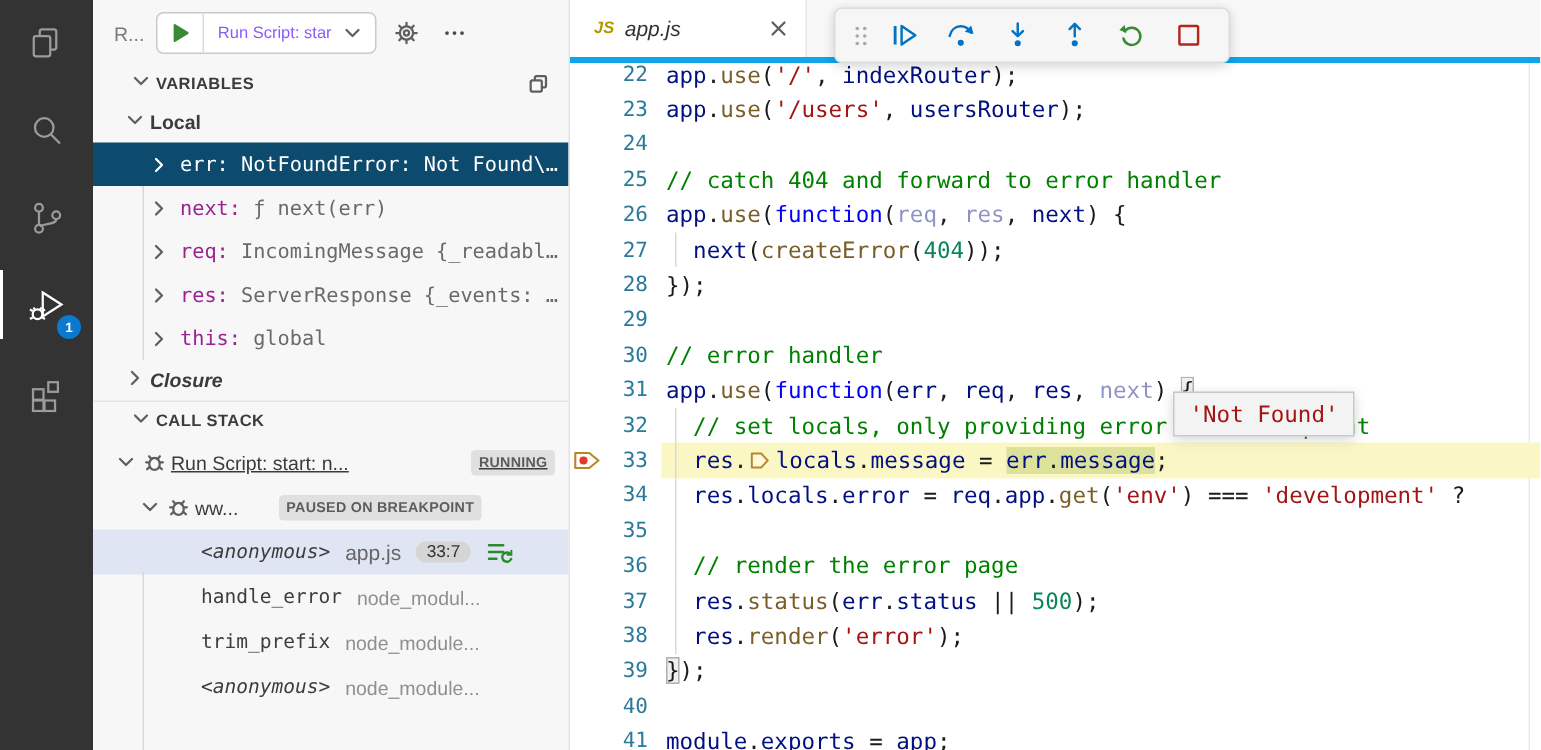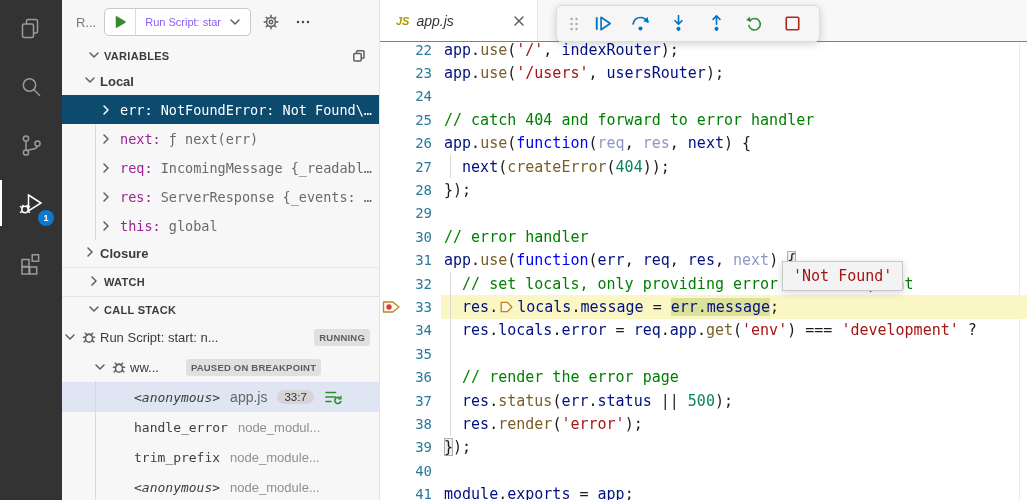--- a/index.html
+++ b/index.html
@@ -48,41 +48,41 @@
   .var-row .vtext { padding-left:24px; }
   .vname { color:#9b2393; }
   .vval { color:#6a6a6a; }
   .var-row.selected { background:#0c4a6e; }
   .var-row.selected .vname, .var-row.selected .vval { color:#ffffff; }
   .var-row.selected .chev svg, .closure-row .chev svg { stroke:#5f5f5f; }
   .var-row.selected .chev svg { stroke:#ffffff; }
   .vguide { position:absolute; left:33px; top:95px; height:145px; width:1px; background:#d9d9d9; }
   .csguide { position:absolute; left:33px; top:381px; height:119px; width:1px; background:#d9d9d9; }
   .closure-row { height:27px; padding-left:20px; display:flex; align-items:center; gap:2px;
-                 font-size:13px; font-weight:bold; color:#3b3b3b; }
+                 font-size:13px; font-weight:bold; color:#3b3b3b;font-style:italic; }
 
   .cs-row { display:flex; align-items:center; font-size:13px; white-space:nowrap; overflow:hidden; cursor:pointer; }
   .cs-session { height:30px; gap:3px; }
   .cs-badge { margin-left:auto; margin-right:9px; background:#e0e0e0; color:#5c5c5c; border-radius:3px;
               font-size:9.5px; font-weight:bold; letter-spacing:.2px; padding:3px 5px; flex:none; }
   .cs-badge.inline { margin-left:24px; margin-right:9px; }
   .cs-frame { height:30px; padding-left:72px; gap:10px; }
   .cs-frame.selected { background:#dfe5f2; }
   .fr-fn { font-family:"DejaVu Sans Mono", monospace; font-size:13px; color:#3d3d3d; }
   .fr-fn.anon { font-style:italic; }
   .fr-file { color:#8f8f8f; font-size:13px; }
   .fr-file.big { font-size:14px; color:#666; }
   .loc-pill { background:#d5d5d5; color:#333; border-radius:9px; font-size:11.5px; padding:1px 7px; }
 
   
   #editor { position:absolute; left:380px; top:0; width:647px; height:500px; background:#fff; overflow:hidden; }
   #editor::after { content:""; position:absolute; right:7px; top:42px; bottom:0; width:1px; background:#ececec; }
 
   #tabstrip { position:absolute; left:0; top:0; right:0; height:42px; background:#f8f8f8;
-              border-bottom:1px solid #0ea5e9; z-index:10; display:flex; }
+              border-bottom:4px solid #0ea5e9; z-index:10; display:flex; }
   #tab { width:158px; background:#ffffff; border-right:1px solid #e6e6e6; display:flex; align-items:center;
          padding:0 10px 0 16px; gap:7px; cursor:pointer; }
   #tab-type { color:#b19700; font-weight:bold; font-size:11px; font-style:italic; }
   #tab-name { font-style:italic; font-size:14px; color:#333; }
   #tab-close { margin-left:auto; display:flex; cursor:pointer; }
 
   #debug-toolbar { position:absolute; left:176px; top:5px; height:37px; z-index:25;
                    background:#f6f6f6; border:1px solid #dcdcdc; border-radius:5px;
                    box-shadow:0 2px 8px rgba(0,0,0,.18); display:flex; align-items:center; padding:0 8px; }
   #tb-grip { display:flex; margin:0 2px; cursor:grab; }
@@ -263,35 +263,29 @@
           <span class="vtext"><span class="vname">this: </span><span class="vval">global</span></span>
         </div>
       </div>
     <div class="closure-row">
       <span class="chev" id="closure-chev"><svg class="ico16" viewBox="0 0 16 16">
             <path d="M6 4l4 4-4 4"></path>
           </svg></span>
       <span>Closure</span>
     </div>
 
-    <div class="sect-hdr" id="watch-hdr">
-      <span class="chev" id="watch-chev"><svg class="ico16" viewBox="0 0 16 16">
-            <path d="M6 4l4 4-4 4"></path>
-          </svg></span>
-      <span>WATCH</span>
-    </div>
 
     <div class="sect-hdr" id="callstack-hdr">
       <span class="chev" id="cs-chev"><svg class="ico16" viewBox="0 0 16 16">
             <path d="M4 6l4 4 4-4"></path>
           </svg></span>
       <span>CALL STACK</span>
     </div>
     <div id="cs-rows">
-        <div class="cs-row cs-session" style="">
+        <div class="cs-row cs-session" style="padding-left: 14px; text-decoration: underline;">
           <svg class="ico16" viewBox="0 0 16 16">
             <path d="M4 6l4 4 4-4"></path>
           </svg>
           <svg class="ico16" viewBox="0 0 16 16">
             <ellipse cx="8" cy="9.3" rx="3.5" ry="4"></ellipse>
             <path d="M5.6 6.4a3.4 3.4 0 0 1 4.8 0M5.9 6L4.4 4.2M10.1 6l1.5-1.8M4.5 8.2H2.4M11.5 8.2h2.1M4.9 11.3l-1.8 1.5M11.1 11.3l1.8 1.5"></path>
           </svg>
           <span>Run Script: start: n...</span>
           <span class="cs-badge">RUNNING</span>
         </div>

